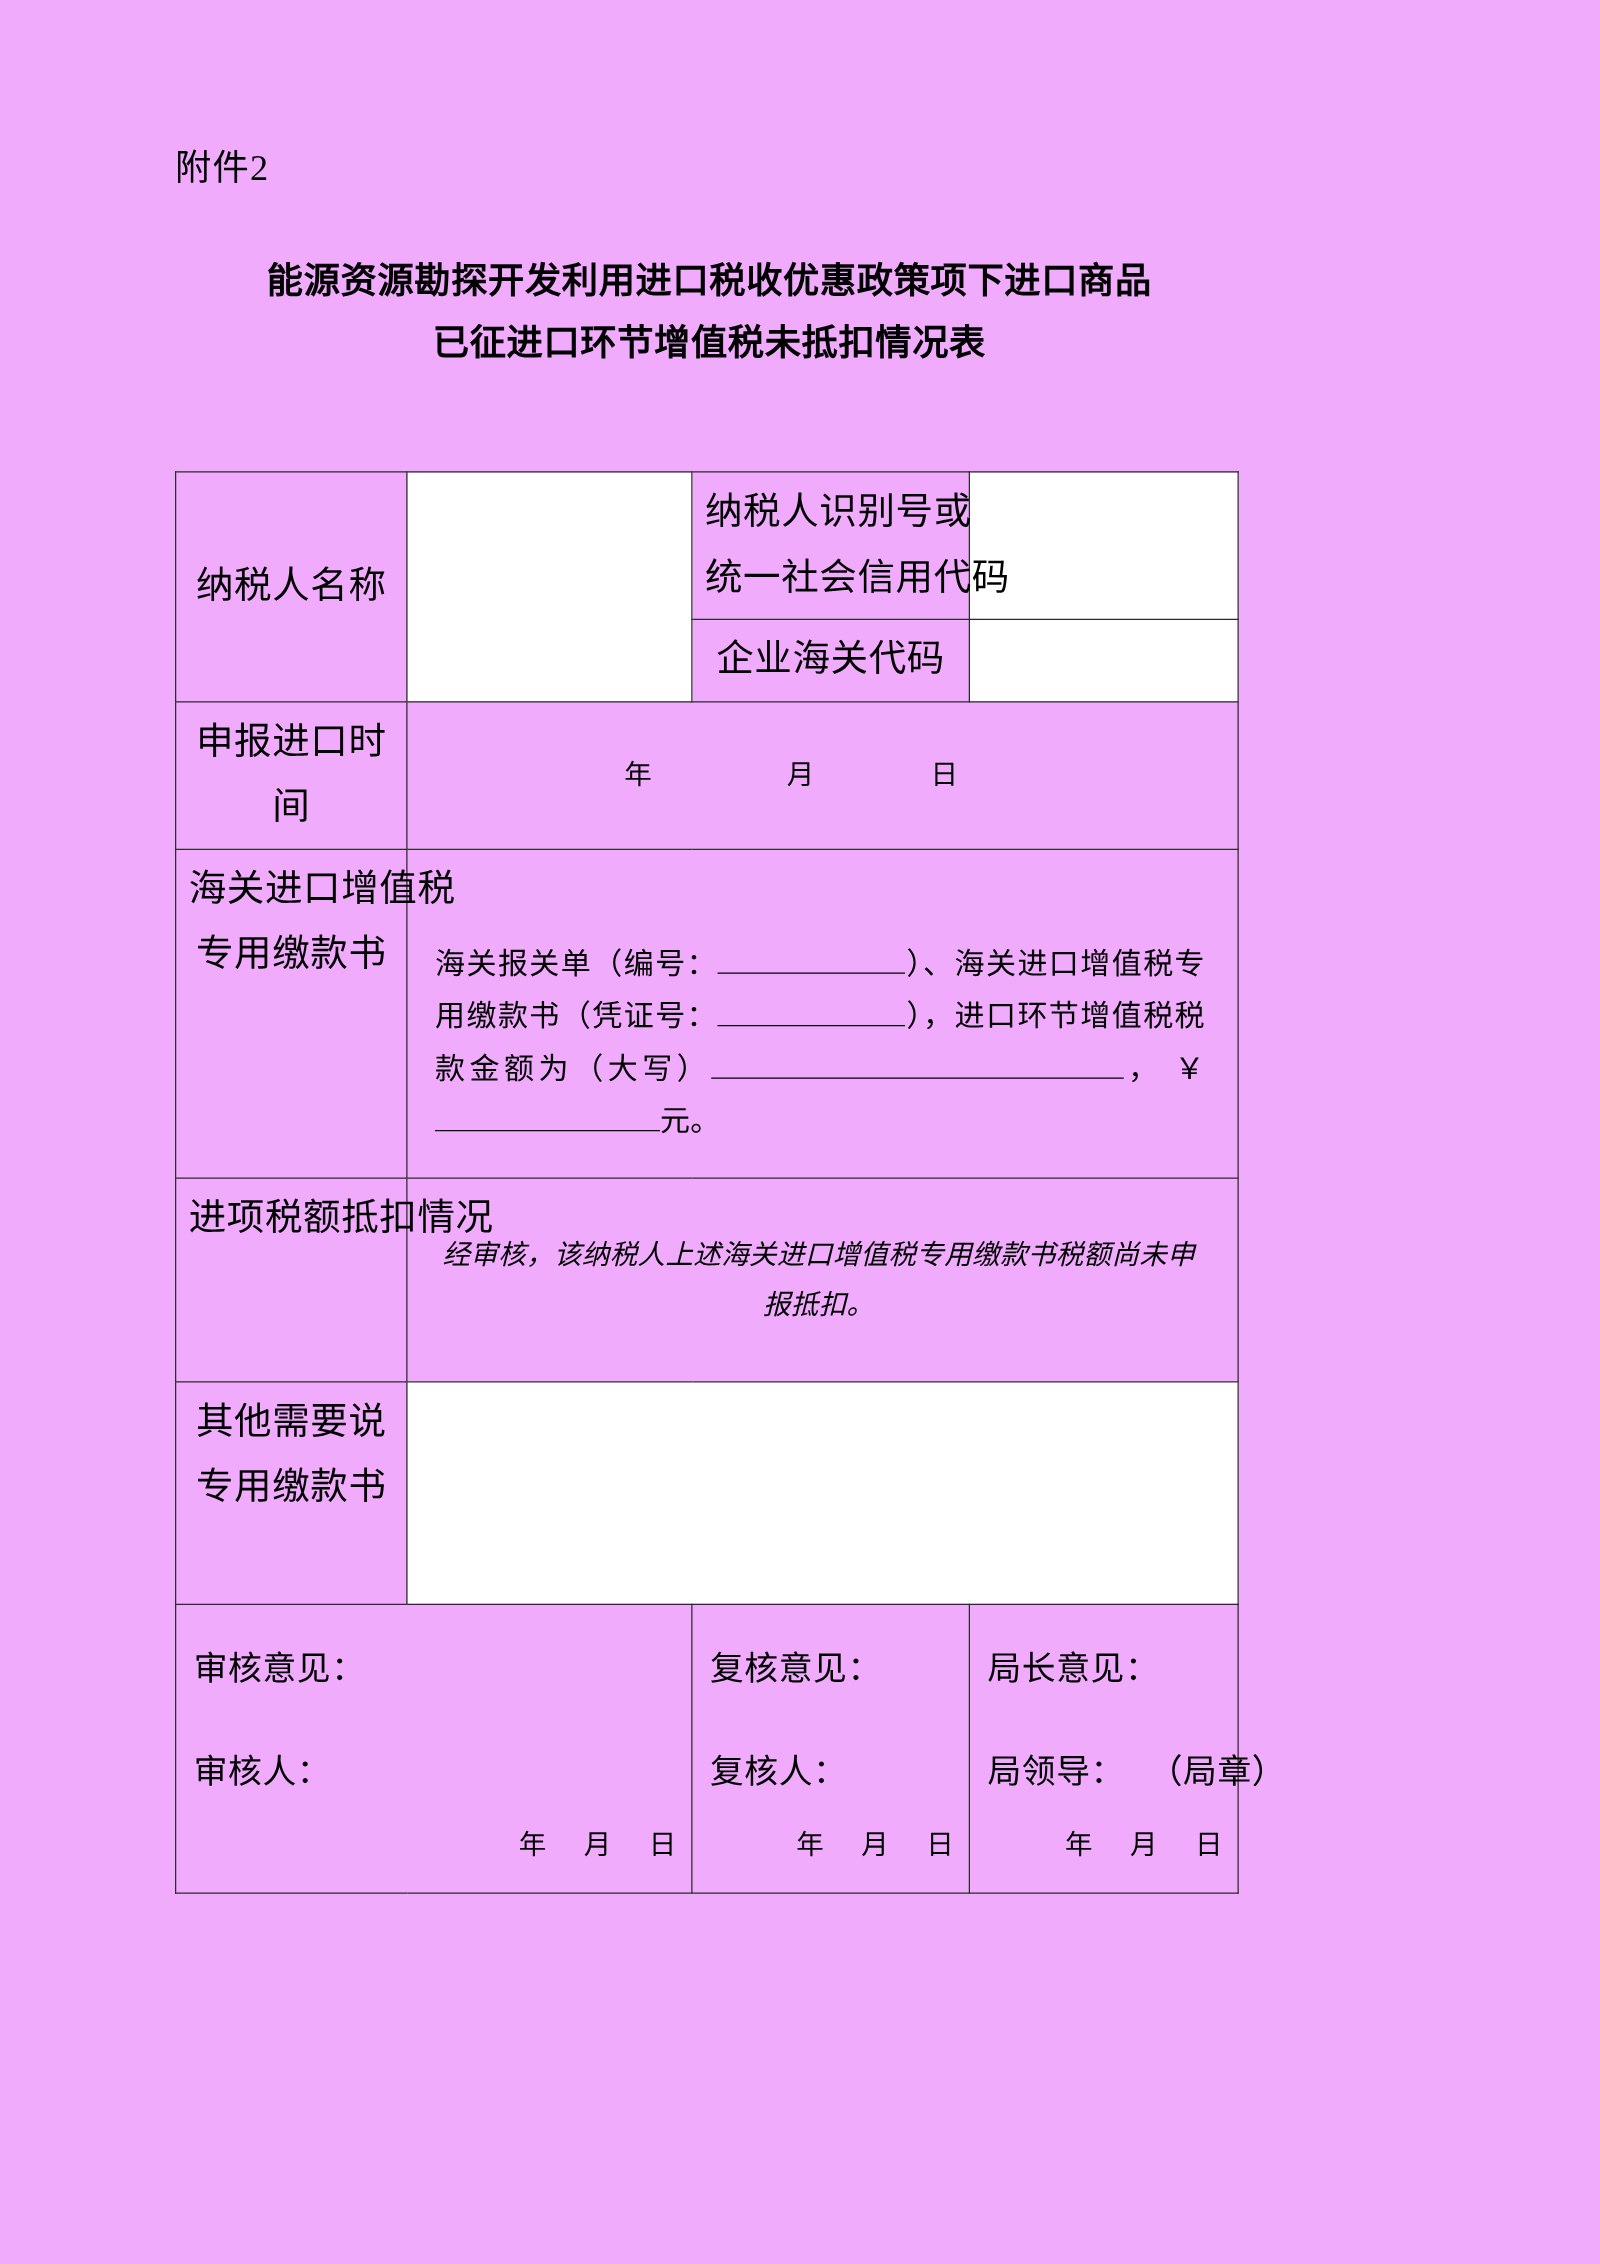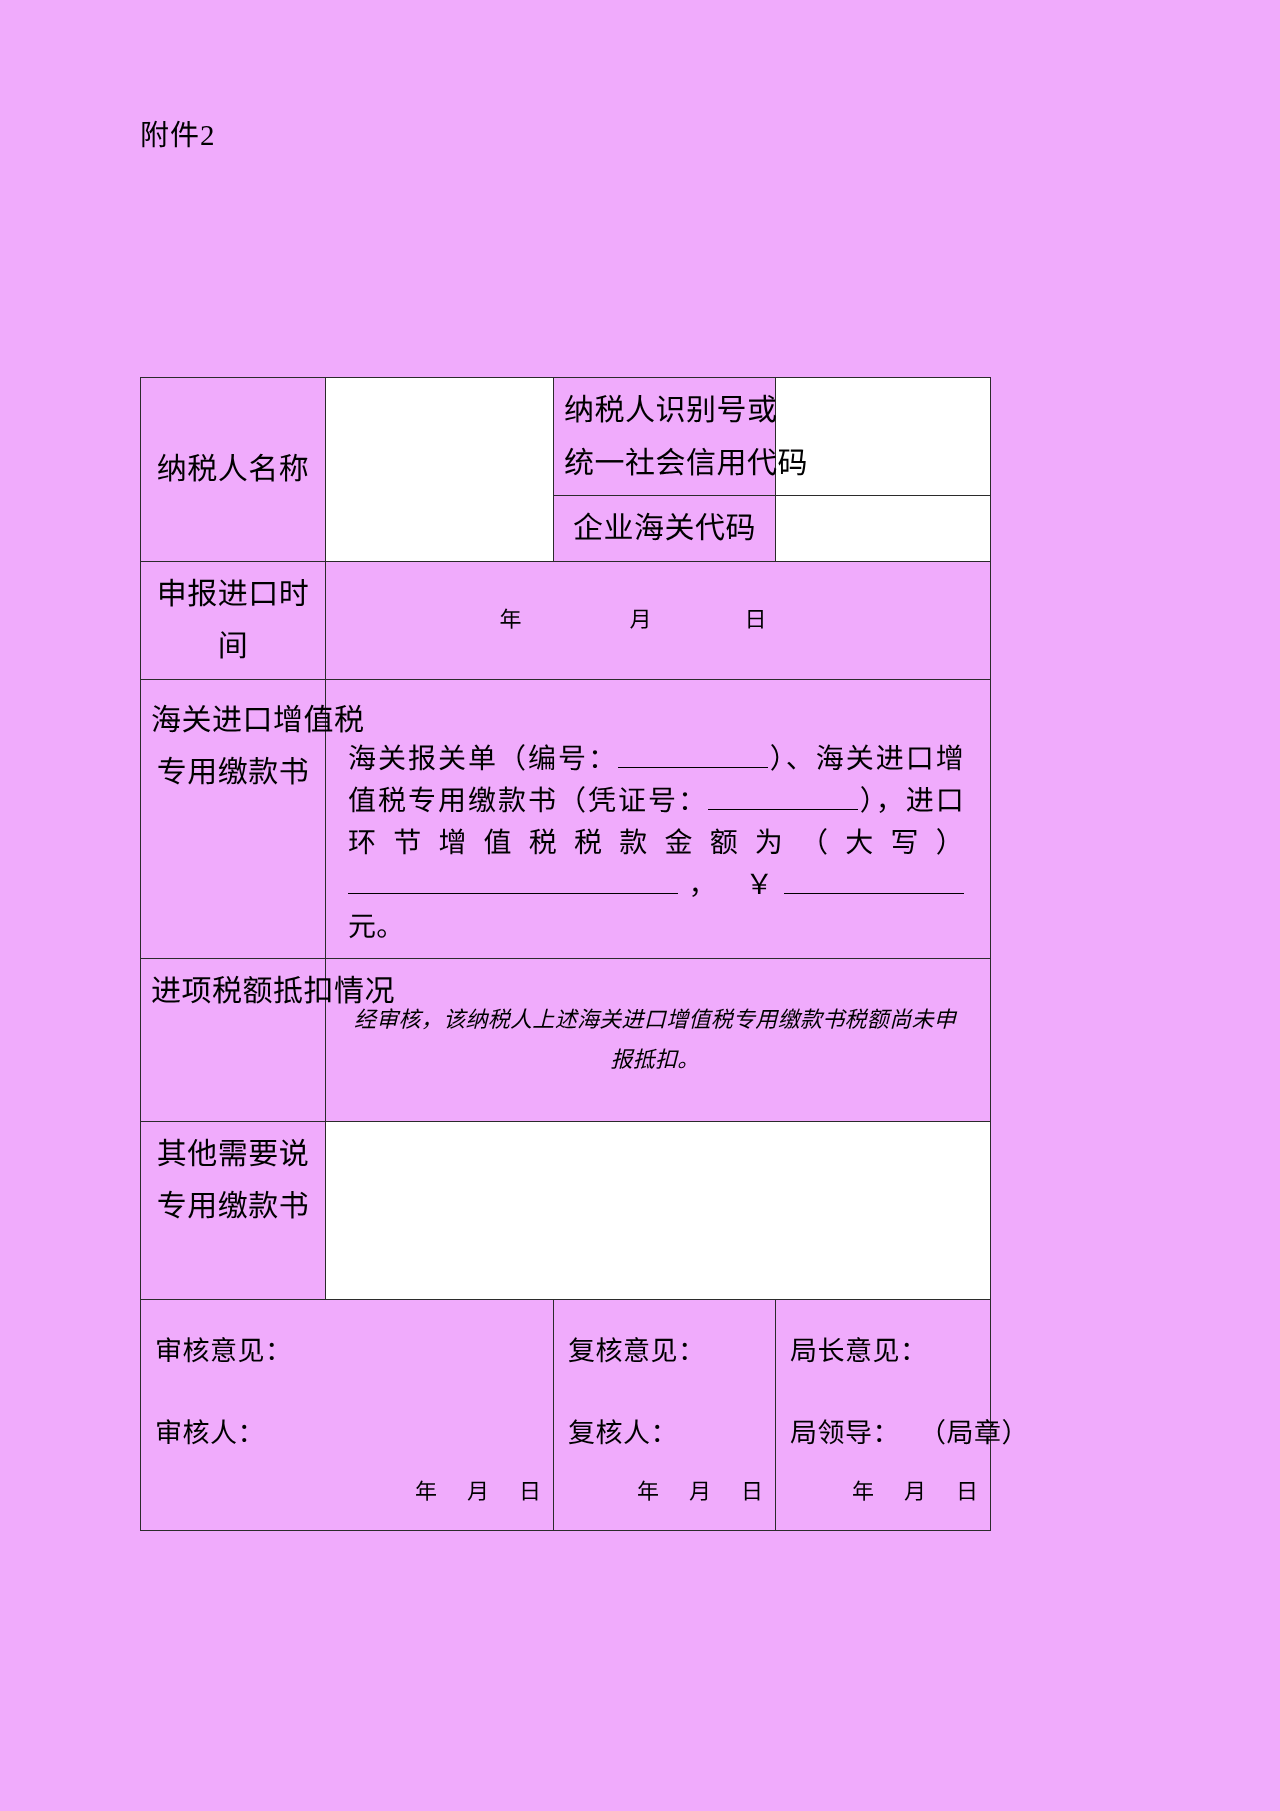--- a/index.html
+++ b/index.html
@@ -92,21 +92,21 @@
     background: #ffffff;
   }
 
   
   .para-cell {
     text-align: left;
     vertical-align: top;
   }
   .para {
     padding: 58px 26px 10px 22px;
-    font-size: 28px;
+    font-size: 24px;
     line-height: 42px;
     text-align: justify;
     text-justify: inter-ideograph;
     letter-spacing: 0.3px;
   }
   .para .fill {
     display: inline-block;
     border-bottom: 1px solid #000;
     vertical-align: baseline;
   }
@@ -177,20 +177,22 @@
   .op-date .dd { width: 24px; text-align: left; }
 </style>
 </head>
 <body>
 
 <div class="page">
 
   <div class="attachment-label">附件2</div>
 
   <div class="doc-title">
+    <span class="tline">能源资源勘探开发利用进口税收优惠政策项下进口商品</span>
+    <span class="tline">已征进口环节增值税未抵扣情况表</span>
   </div>
 
 
   <table class="form-table">
     <colgroup>
       <col style="width:185px">
       <col style="width:228px">
       <col style="width:222px">
       <col style="width:215px">
     </colgroup>

